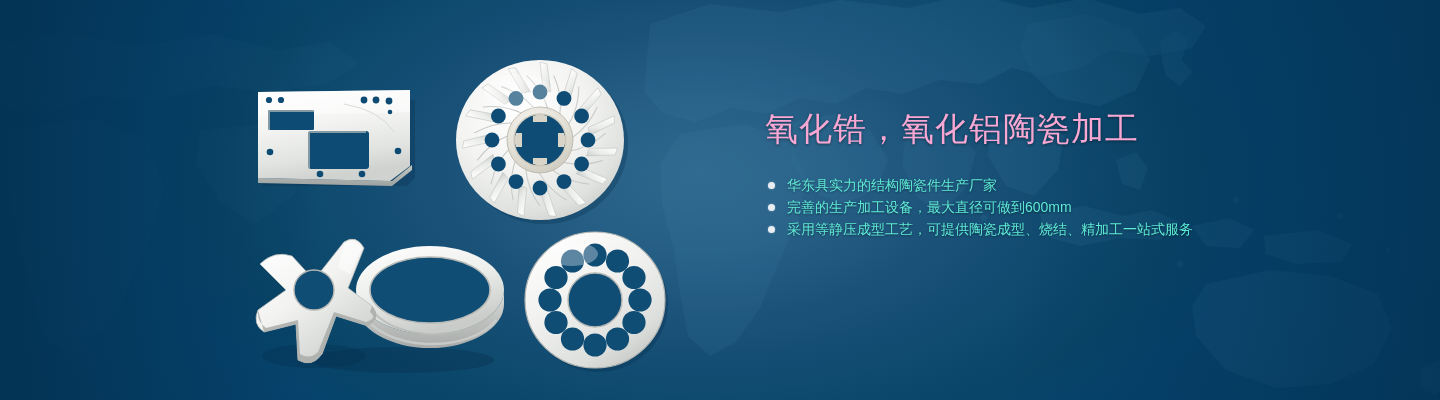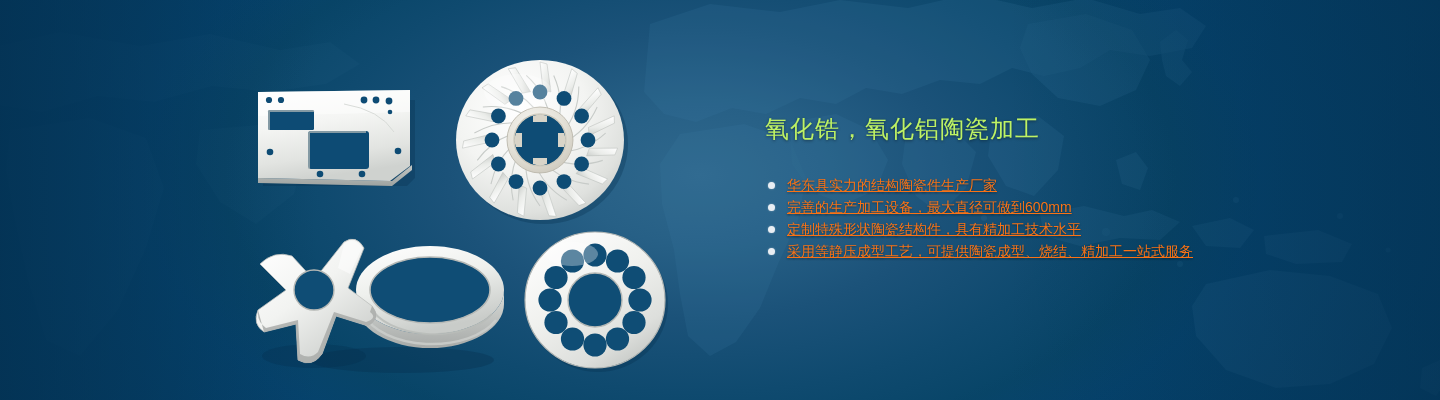--- a/index.html
+++ b/index.html
@@ -86,44 +86,43 @@
   #ring-disc  { left: 522px; top: 228px; }
 
   
   .copy {
     position: absolute;
     left: 765px;
     top: 110px;
     width: 560px;
   }
   .headline {
-    color: #bef264;
-    font-size: 24px;
+    color: #f9a8d4;
+    font-size: 33px;
     font-weight: normal;
     letter-spacing: 1px;
     line-height: 38px;
     margin: 0 0 26px 0;
     text-shadow: 0 1px 3px rgba(0,0,0,0.45);
     white-space: nowrap;
   }
   .bullets {
     list-style: none;
     margin: 0;
     padding: 0;
   }
   .bullet {
     position: relative;
-    color: #f97316;
+    color: #5eead4;
     font-size: 14px;
     line-height: 22px;
     padding-left: 22px;
     margin-bottom: 0px;
     white-space: nowrap;
     text-shadow: 0 1px 2px rgba(0,0,0,0.4);
-    text-decoration: underline;
   }
   .dot {
     position: absolute;
     left: 3px;
     top: 8px;
     width: 7px;
     height: 7px;
     border-radius: 50%;
     background: #e9eef3;
     box-shadow: 0 0 2px rgba(255,255,255,0.4);
@@ -473,23 +472,19 @@
       <li class="bullet">
         <span class="dot"></span>
         <span>华东具实力的结构陶瓷件生产厂家</span>
       </li>
       <li class="bullet">
         <span class="dot"></span>
         <span>完善的生产加工设备，最大直径可做到600mm</span>
       </li>
       <li class="bullet">
         <span class="dot"></span>
-        <span>定制特殊形状陶瓷结构件，具有精加工技术水平</span>
-      </li>
-      <li class="bullet">
-        <span class="dot"></span>
         <span>采用等静压成型工艺，可提供陶瓷成型、烧结、精加工一站式服务</span>
       </li>
     </ul>
 
   </div>
 
 </div>
 
 </body></html>

